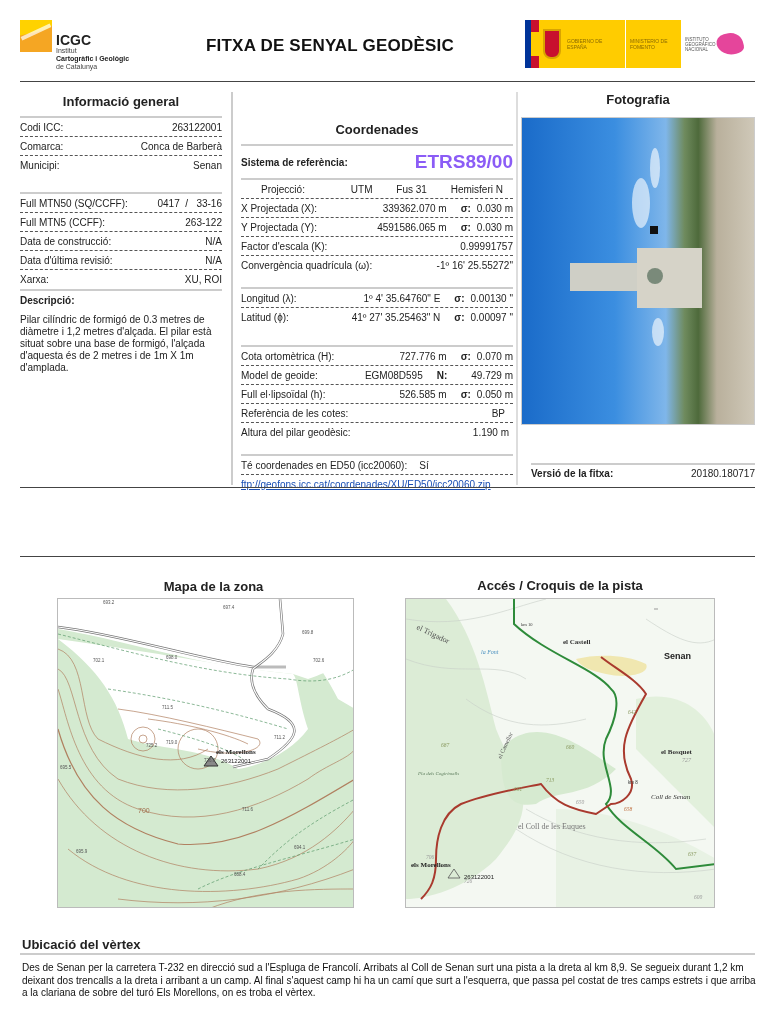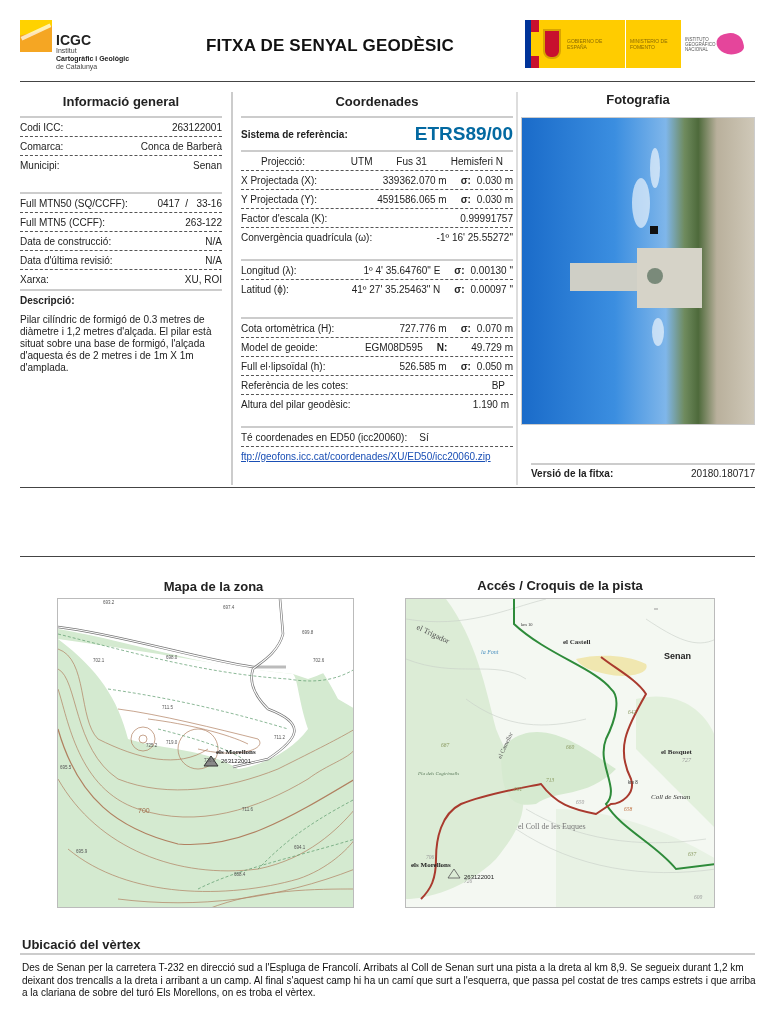--- a/index.html
+++ b/index.html
@@ -34,21 +34,21 @@
 
   .col1 { left: 20px; top: 92px; width: 202px; }
   .col2 { left: 241px; top: 92px; width: 272px; }
   .col3 { left: 521px; top: 92px; width: 234px; }
 
   .desc-title { font-size: 10px; font-weight: bold; margin-top: 4px; }
   .desc-text { font-size: 10px; line-height: 12px; margin-top: 8px; color: #222; }
 
   .sr-row { display: flex; justify-content: space-between; align-items: center; height: 32px; }
   .sr-lbl { font-size: 10px; font-weight: bold; }
-  .sr-val { font-size: 19px; font-weight: bold; color: #0369a1; }
+  .sr-val { font-size: 19px; font-weight: bold; color: #8b5cf6; }
   .sigma { font-weight: bold; margin-left: 14px; }
 
   .photo { width: 234px; height: 308px; margin-top: 9px; position: relative; overflow: hidden; border: 1px solid #ccc;
     background: linear-gradient(90deg, #1a6bc9 0%, #3b8ee0 40%, #7fb6ea 62%, #6f8b5e 70%, #4e6a3b 76%, #b9b09c 84%, #cfc8b8 100%); }
   .photo .pillar { position: absolute; left: 48px; top: 145px; width: 70px; height: 28px; background: #cfcfc6; }
   .photo .block { position: absolute; left: 115px; top: 130px; width: 65px; height: 60px; background: #d6d3c8; }
   .photo .plate { position: absolute; left: 125px; top: 150px; width: 16px; height: 16px; border-radius: 50%; background: #7a8a7a; }
   .photo .sign { position: absolute; left: 128px; top: 108px; width: 8px; height: 8px; background: #111; }
   .photo .cloud { position: absolute; background: rgba(255,255,255,.6); border-radius: 50%; }
 
@@ -137,21 +137,21 @@
         <span style="white-space: pre;">XU, ROI</span>
       </div>
     </div>
   <div class="thick"></div>
   <div class="desc-title">Descripció:</div>
   <div class="desc-text">Pilar cilíndric de formigó de 0.3 metres de diàmetre i 1,2 metres d'alçada. El pilar està situat sobre una base de formigó, l'alçada d'aquesta és de 2 metres i de 1m X 1m d'amplada.</div>
 </div>
 <div class="abs vline" style="left:231px;top:92px;height:393px;"></div>
 
 <div class="abs col2">
-  <div class="section-title" style="height:24px;line-height:20px;">Coordenades</div>
+  <div class="section-title" style="height:24px;line-height:20px;margin-top:28px;">Coordenades</div>
   <div class="thick"></div>
   <div class="sr-row">
     <span class="sr-lbl">Sistema de referència:</span>
     <span class="sr-val">ETRS89/00</span>
   </div>
   <div class="thick"></div>
   <div class="row">
     <span class="lbl" style="width:86px;padding-left:20px;">Projecció:</span>
     <span>UTM</span>
     <span>Fus 31</span>

